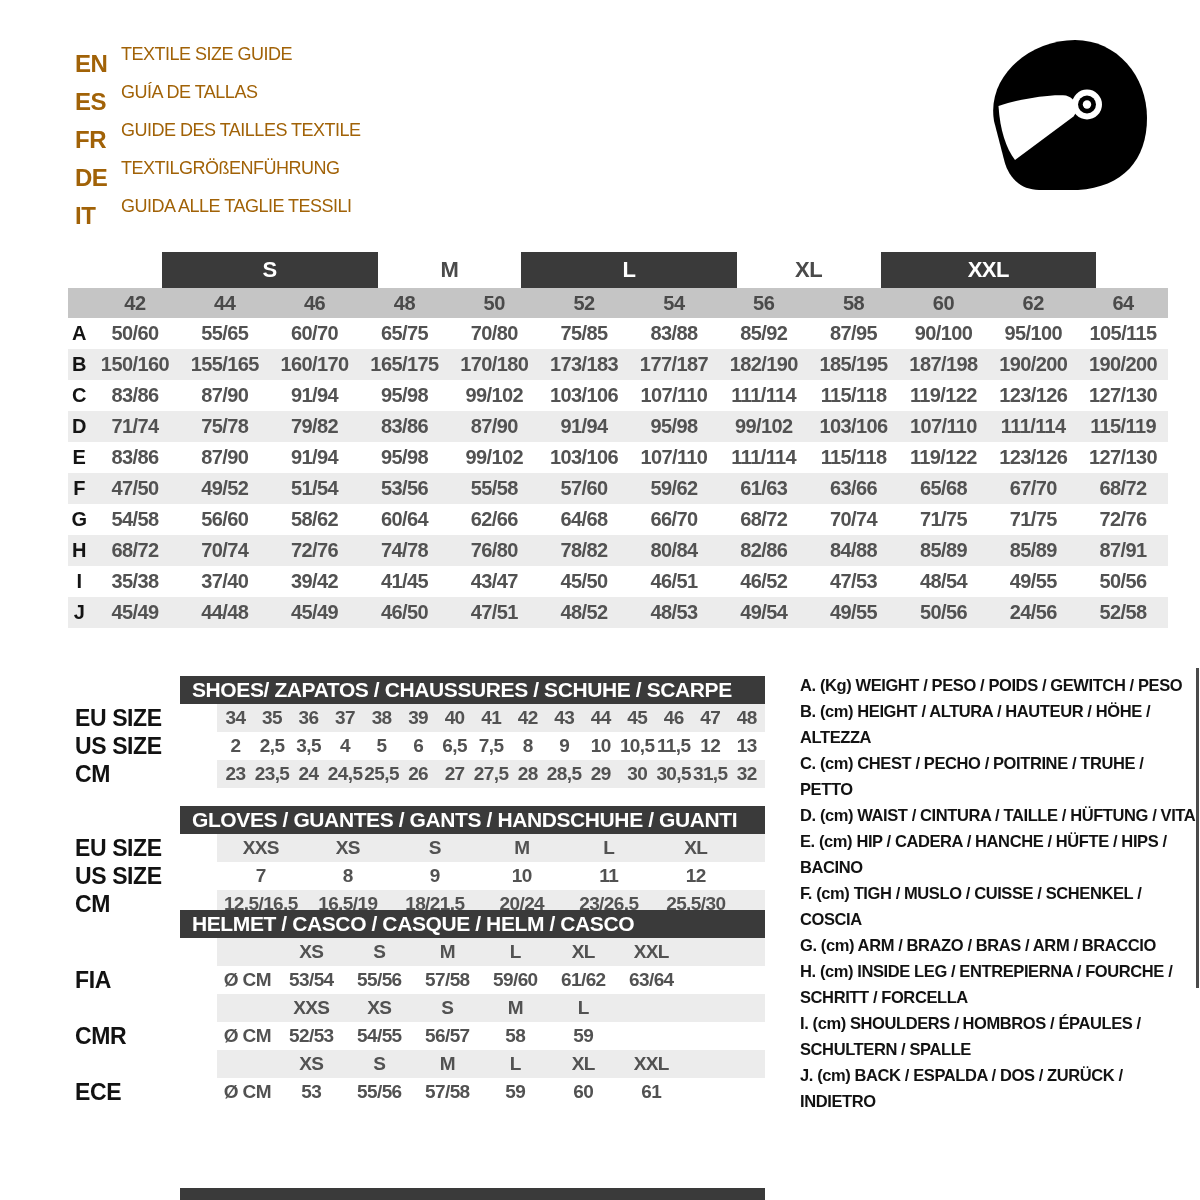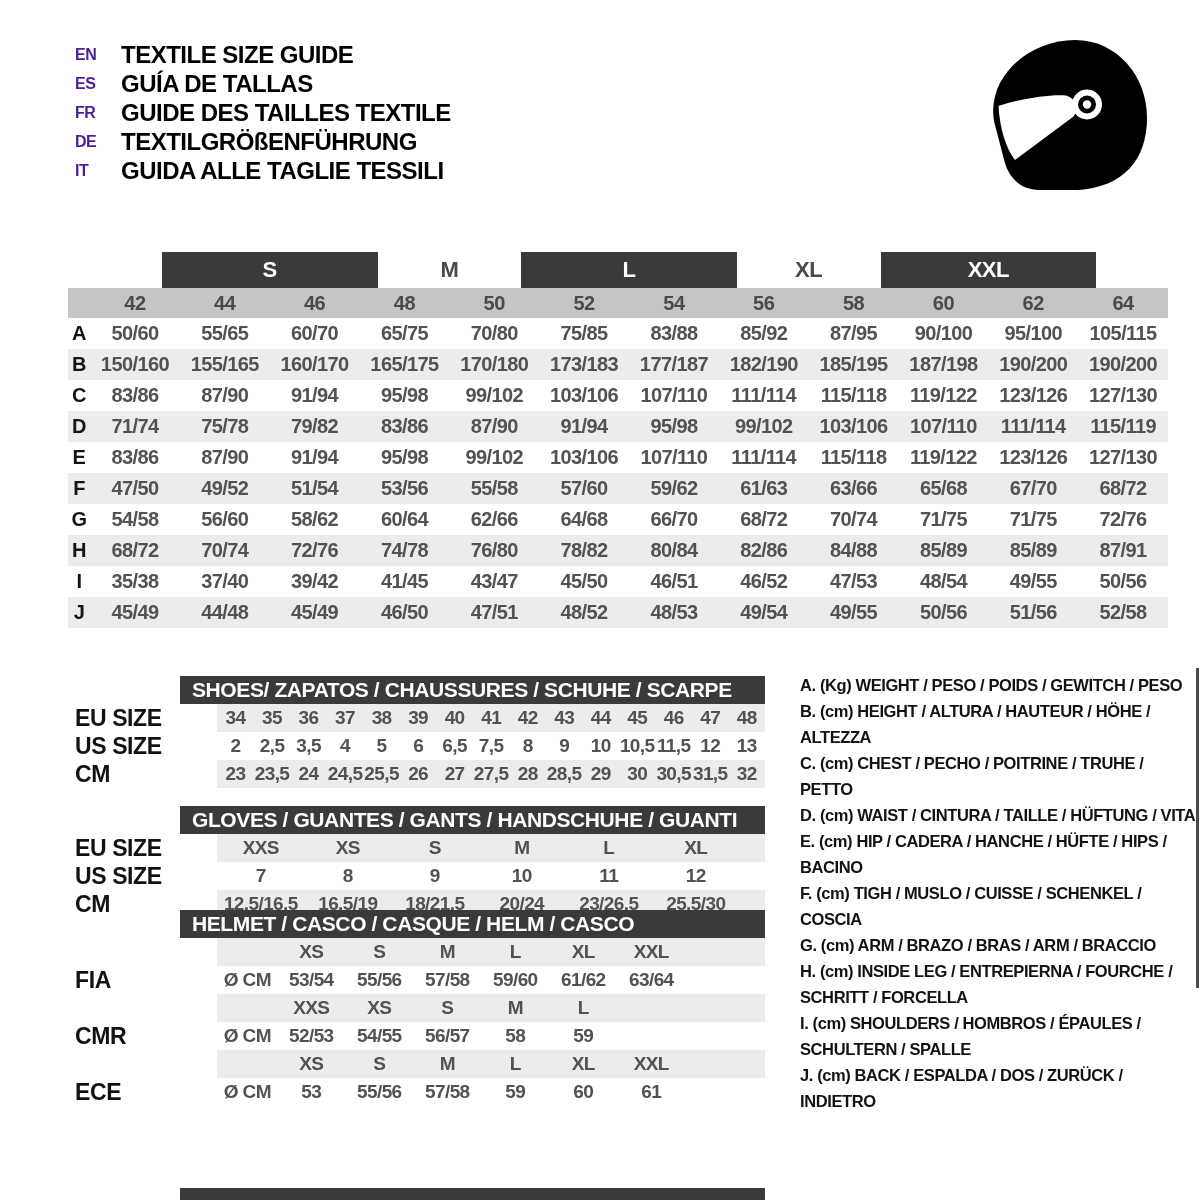--- a/index.html
+++ b/index.html
@@ -1,22 +1,22 @@
 <!DOCTYPE html>
 <html><head>
 <meta charset="utf-8">
 <style>
   html,body{margin:0;padding:0;background:#ffffff;}
   .page{position:relative;width:1200px;height:1200px;background:#fff;overflow:hidden;
         font-family:"Liberation Sans","DejaVu Sans",sans-serif;font-stretch:condensed;}
   
   .langs{position:absolute;left:75px;top:40px;}
   .lang-row{display:flex;line-height:29px;}
-  .lang-code{width:46px;font-weight:700;font-size:16px;color:#4c1d95;letter-spacing:-0.5px;}
-  .lang-title{font-weight:700;font-size:24px;color:#000000;letter-spacing:-0.5px;}
+  .lang-code{width:46px;font-weight:700;font-size:24px;color:#a16207;letter-spacing:-0.5px;margin-top:9px;}
+  .lang-title{font-weight:400;font-size:18px;color:#a16207;letter-spacing:-0.5px;}
   
   .helmet-svg{position:absolute;left:978px;top:28px;}
   
   .main-table{position:absolute;left:68px;top:252px;width:1100px;}
   .size-header{display:grid;grid-template-columns:22px repeat(12,1fr);height:36px;}
   .size-box{background:#3a3a3a;color:#fff;font-weight:700;font-size:22px;letter-spacing:-0.5px;
             display:flex;align-items:center;justify-content:center;margin:0 -18px;z-index:1;}
   .size-plain{color:#4a4a4a;font-weight:700;font-size:22px;letter-spacing:-0.5px;
             display:flex;align-items:center;justify-content:center;}
   .num-row{display:grid;grid-template-columns:22px repeat(12,1fr);height:30px;background:#c5c5c5;}
@@ -249,21 +249,21 @@
           <div class="m-cell">45/49</div>
           <div class="m-cell">44/48</div>
           <div class="m-cell">45/49</div>
           <div class="m-cell">46/50</div>
           <div class="m-cell">47/51</div>
           <div class="m-cell">48/52</div>
           <div class="m-cell">48/53</div>
           <div class="m-cell">49/54</div>
           <div class="m-cell">49/55</div>
           <div class="m-cell">50/56</div>
-          <div class="m-cell">51/56</div>
+          <div class="m-cell">24/56</div>
           <div class="m-cell">52/58</div>
         </div>
       </div>
   </div>
 
   <div class="sub-table" style="top:676px">
     <div class="sub-row">
       <div class="sub-label"></div>
       <div class="sub-band band-dark">SHOES/ ZAPATOS / CHAUSSURES / SCHUHE / SCARPE</div>
     </div>

